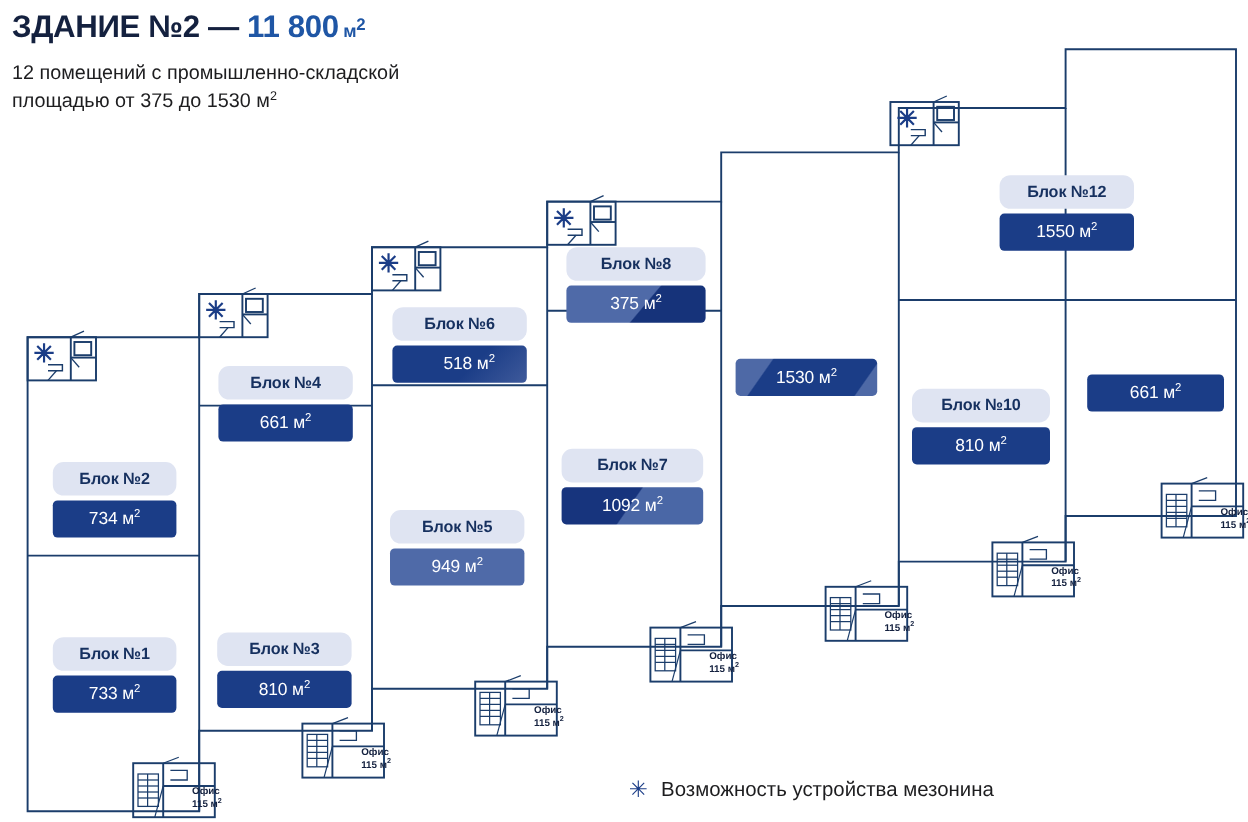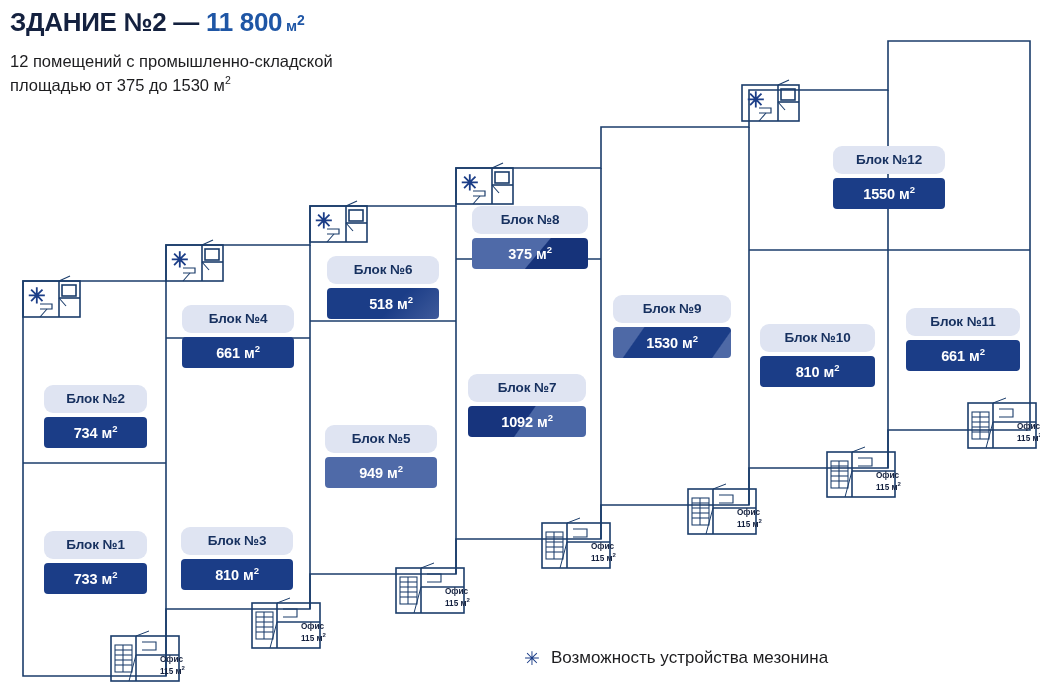--- a/index.html
+++ b/index.html
@@ -34,21 +34,21 @@
   
   .blk{ position:absolute; }
   .pill-name{
     display:block; background:#dfe4f2; color:#16305f;
     border-radius:9px; font-size:13.5px; font-weight:700;
     text-align:center; padding:6px 0 7px; letter-spacing:-0.1px;
     white-space:nowrap;
   }
   .pill-area{
     display:block; margin-top:4px; border-radius:4px;
-    color:#ffffff; font-size:14.5px; font-weight:700;
+    color:#ffffff; font-size:14.5px; font-weight:400;
     text-align:center; padding:6px 0 7px; letter-spacing:-0.1px;
     white-space:nowrap; position:relative; overflow:hidden;
   }
   .pill-area sup, .pill-name sup{ font-size:9.5px; vertical-align:super; }
   .solid{ background:#1b3d87; }
   .slate{ background:#4f6aa8; }
   .grad-a{ background:linear-gradient(135deg,#1b3d87 0%,#1b3d87 58%,#3f5a9b 100%);padding-left:16px; }
   .grad-b{ background:linear-gradient(130deg,#4f6aa8 0%,#4f6aa8 55%,#16337a 56%,#16337a 100%); }
   .grad-c{ background:linear-gradient(125deg,#17347d 0%,#17347d 48%,#4a67a6 49%,#4a67a6 100%); }
   .grad-d{ background:linear-gradient(125deg,#4e69a6 0%,#4e69a6 22%,#1b3d87 23%,#1b3d87 86%,#4e69a6 87%); }
@@ -365,31 +365,29 @@
       <span class="pill-name">Блок №7</span>
       <span class="pill-area grad-c"><span>1092</span> <span>м</span><sup>2</sup></span>
     </div>
 
     <div class="blk" style="left:472px; top:206px; width:116px;">
       <span class="pill-name">Блок №8</span>
       <span class="pill-area grad-b"><span>375</span> <span>м</span><sup>2</sup></span>
     </div>
 
     <div class="blk" style="left:613px; top:295px; width:118px;">
-      <span class="pill-name">Блок №9</span>
       <span class="pill-area grad-d"><span>1530</span> <span>м</span><sup>2</sup></span>
     </div>
 
     <div class="blk" style="left:760px; top:324px; width:115px;">
       <span class="pill-name">Блок №10</span>
       <span class="pill-area solid"><span>810</span> <span>м</span><sup>2</sup></span>
     </div>
 
     <div class="blk" style="left:906px; top:308px; width:114px;">
-      <span class="pill-name">Блок №11</span>
       <span class="pill-area solid"><span>661</span> <span>м</span><sup>2</sup></span>
     </div>
 
     <div class="blk" style="left:833px; top:146px; width:112px;">
       <span class="pill-name">Блок №12</span>
       <span class="pill-area solid"><span>1550</span> <span>м</span><sup>2</sup></span>
     </div>
   </div>
 
   <div class="footnote">

